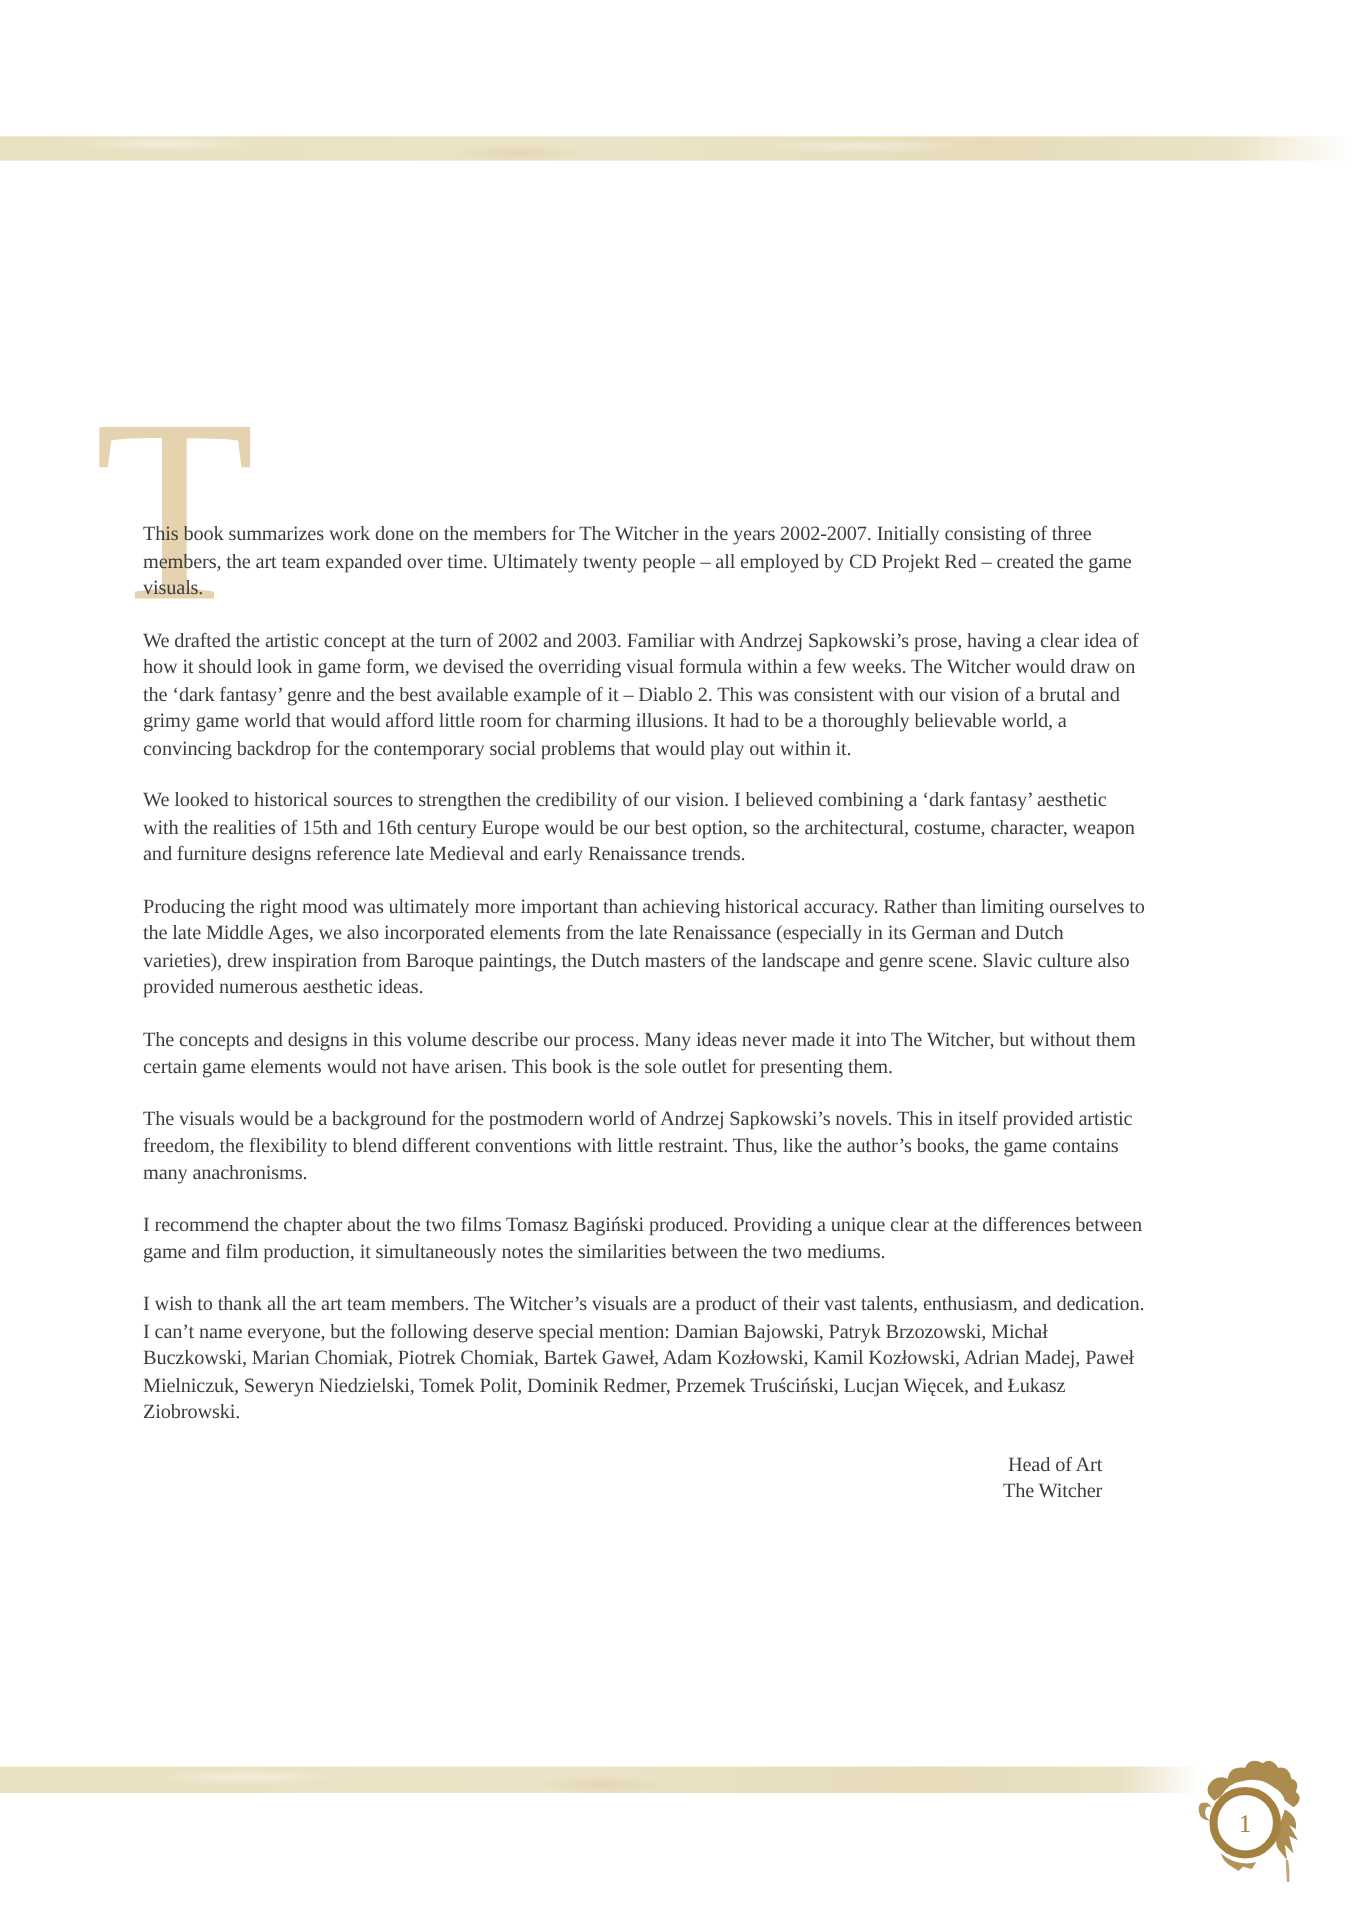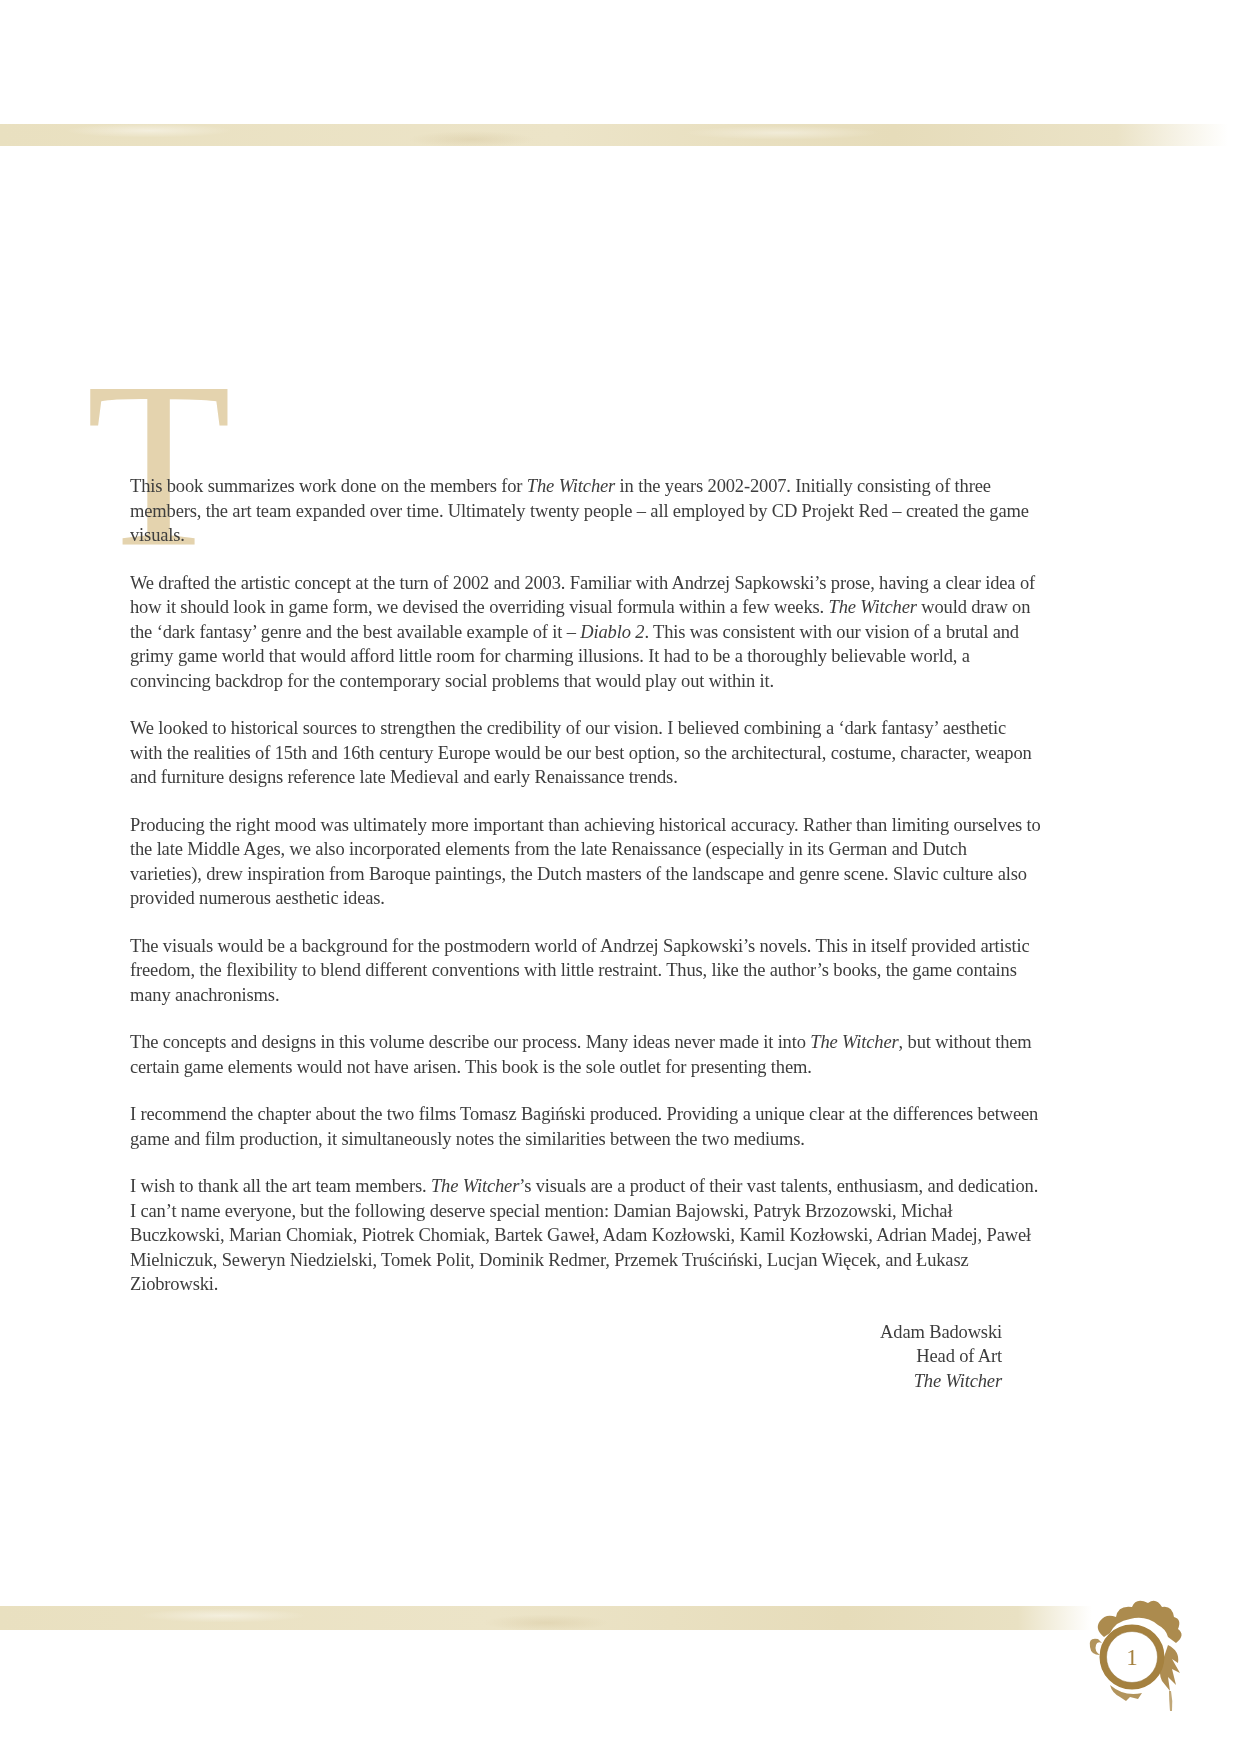--- a/index.html
+++ b/index.html
@@ -48,21 +48,21 @@
     position: absolute;
     left: 130px; top: 474px;
     width: 912px;
     z-index: 1;
     color: #3d3d3d;
     font-size: 18.5px;
     line-height: 24.5px;
     letter-spacing: -0.15px;
   }
   .article p { margin: 0 0 23px 0; }
-  .it { font-style: italic; }
+  .it { }
   .signature {
     text-align: right;
     padding-right: 40px;
     margin-top: 22px;
     line-height: 24.5px;
   }
   .ornament {
     position: absolute;
     left: 1076px; top: 1593px;
     z-index: 2;
@@ -81,27 +81,26 @@
   <div class="band band-top"></div>
 
   <div class="drop-cap">T</div>
 
   <div class="article">
     <div>
         <p><span>This book summarizes work done on the members for </span><span class="it">The Witcher</span><span> in the years 2002-2007. Initially consisting of three members, the art team expanded over time. Ultimately twenty people – all employed by CD Projekt Red – created the game visuals.</span></p>
         <p><span>We drafted the artistic concept at the turn of 2002 and 2003. Familiar with Andrzej Sapkowski’s prose, having a clear idea of how it should look in game form, we devised the overriding visual formula within a few weeks. </span><span class="it">The Witcher</span><span> would draw on the ‘dark fantasy’ genre and the best available example of it – </span><span class="it">Diablo 2</span><span>. This was consistent with our vision of a brutal and grimy game world that would afford little room for charming illusions. It had to be a thoroughly believable world, a convincing backdrop for the contemporary social problems that would play out within it.</span></p>
         <p><span>We looked to historical sources to strengthen the credibility of our vision. I believed combining a ‘dark fantasy’ aesthetic with the realities of 15th and 16th century Europe would be our best option, so the architectural, costume, character, weapon and furniture designs reference late Medieval and early Renaissance trends.</span></p>
         <p><span>Producing the right mood was ultimately more important than achieving historical accuracy. Rather than limiting ourselves to the late Middle Ages, we also incorporated elements from the late Renaissance (especially in its German and Dutch varieties), drew inspiration from Baroque paintings, the Dutch masters of the landscape and genre scene. Slavic culture also provided numerous aesthetic ideas.</span></p>
+        <p><span>The concepts and designs in this volume describe our process. Many ideas never made it into </span><span class="it">The Witcher</span><span>, but without them certain game elements would not have arisen. This book is the sole outlet for presenting them.</span></p>
         <p><span>The visuals would be a background for the postmodern world of Andrzej Sapkowski’s novels. This in itself provided artistic freedom, the flexibility to blend different conventions with little restraint. Thus, like the author’s books, the game contains many anachronisms.</span></p>
-        <p><span>The concepts and designs in this volume describe our process. Many ideas never made it into </span><span class="it">The Witcher</span><span>, but without them certain game elements would not have arisen. This book is the sole outlet for presenting them.</span></p>
         <p><span>I recommend the chapter about the two films Tomasz Bagiński produced. Providing a unique clear at the differences between game and film production, it simultaneously notes the similarities between the two mediums.</span></p>
         <p><span>I wish to thank all the art team members. </span><span class="it">The Witcher</span><span>’s visuals are a product of their vast talents, enthusiasm, and dedication. I can’t name everyone, but the following deserve special mention: Damian Bajowski, Patryk Brzozowski, Michał Buczkowski, Marian Chomiak, Piotrek Chomiak, Bartek Gaweł, Adam Kozłowski, Kamil Kozłowski, Adrian Madej, Paweł Mielniczuk, Seweryn Niedzielski, Tomek Polit, Dominik Redmer, Przemek Truściński, Lucjan Więcek, and Łukasz Ziobrowski.</span></p>
       </div>
     <div class="signature">
-      <div>Adam Badowski</div>
       <div>Head of Art</div>
       <div class="it">The Witcher</div>
     </div>
   </div>
 
   <svg class="ornament" width="120" height="120" viewBox="0 0 120 120">
 
     <path d="M28,44 Q18,36 24,28 Q30,20 40,24 Q42,12 56,14 Q60,4 72,10 Q80,4 86,14 Q96,12 98,24 Q106,26 102,36 Q110,42 100,50 L92,44 Q90,36 82,32 Q70,22 54,26 Q40,28 34,40 Z" fill="#a5813f" opacity="0.92"></path>
 
     <path d="M22,46 Q12,44 14,54 Q15,62 24,62 Q18,58 20,52 Q21,48 26,50 Z" fill="#a5813f" opacity="0.85"></path>

